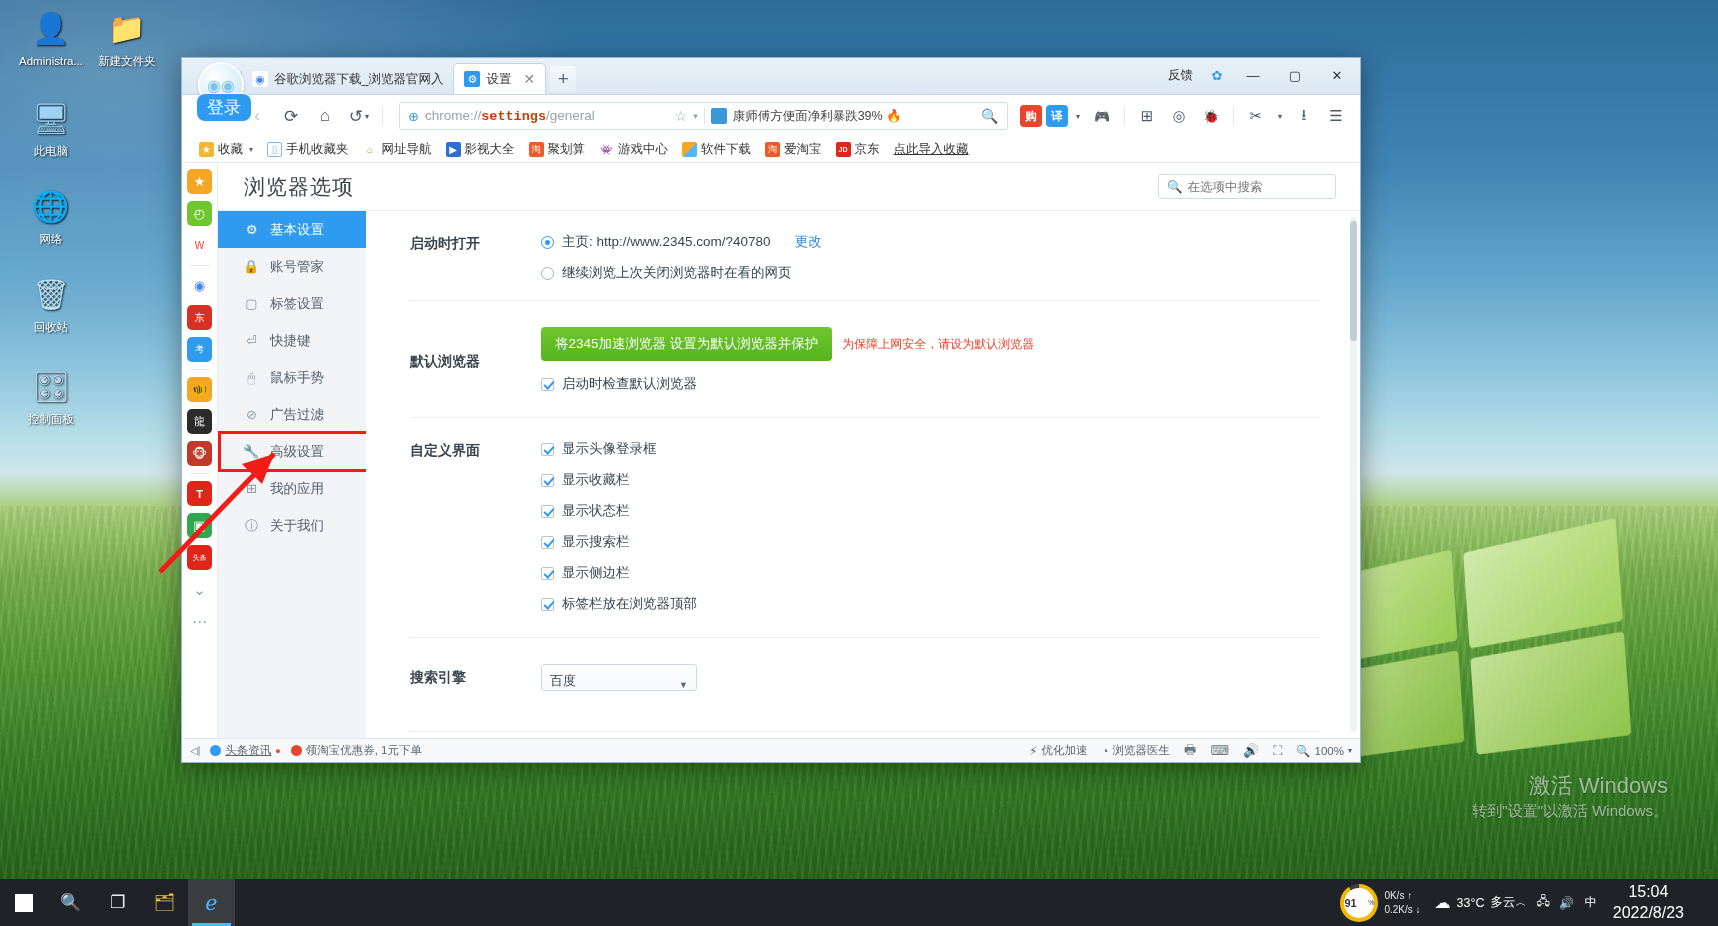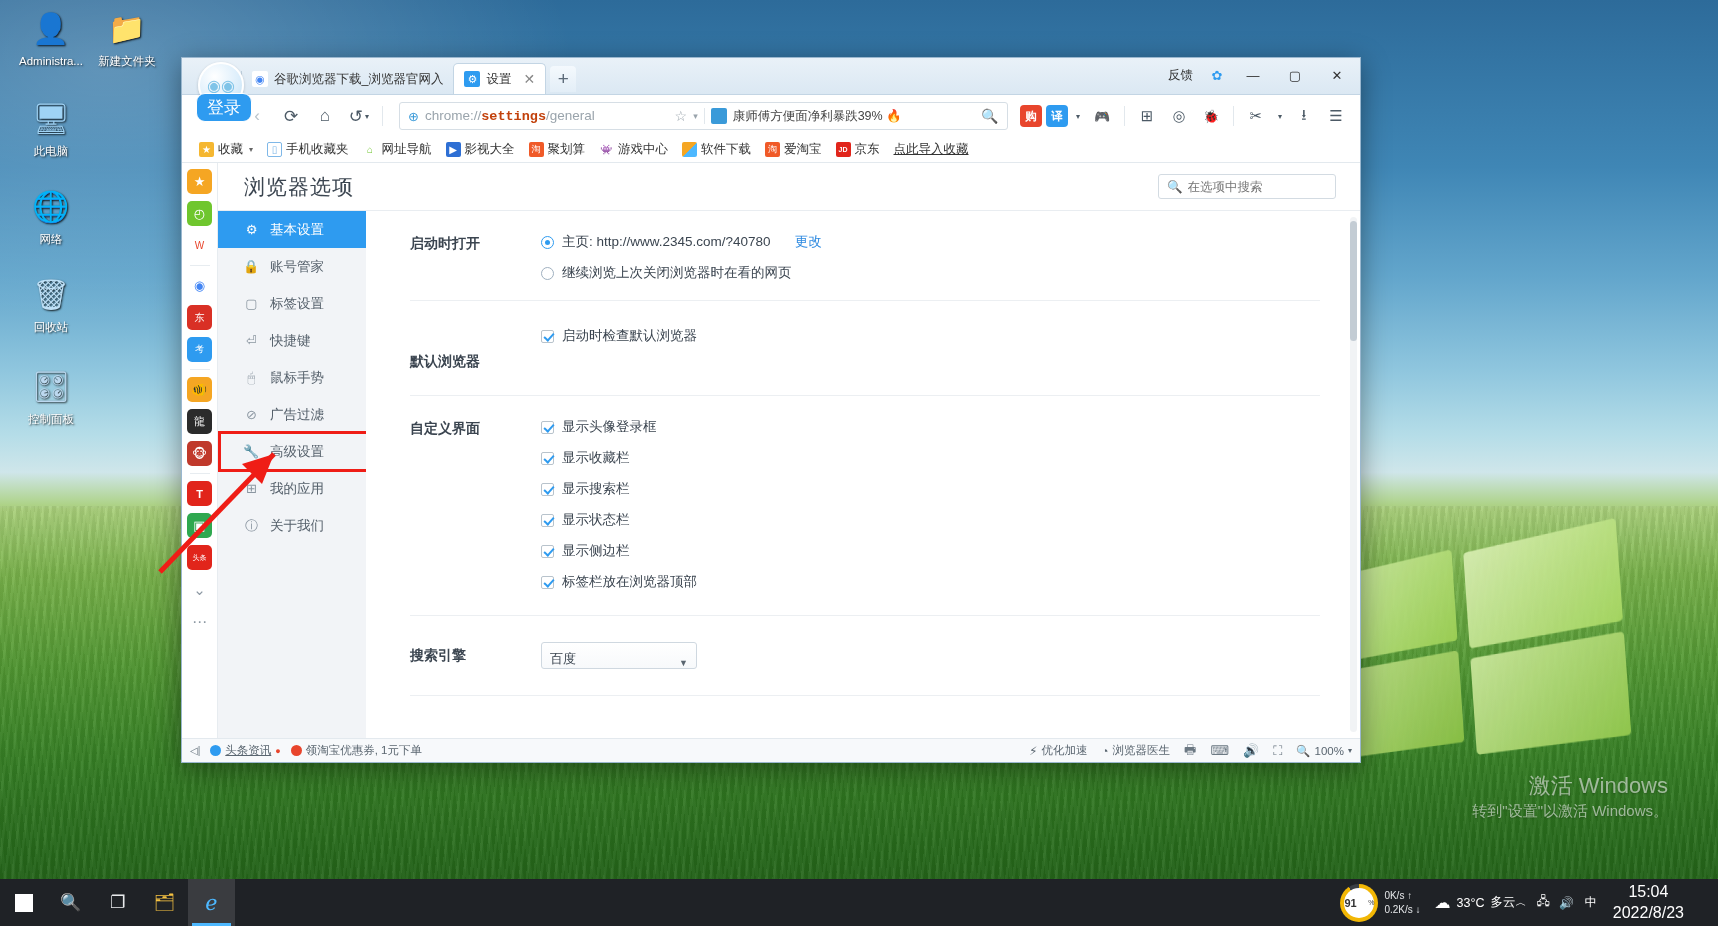--- a/index.html
+++ b/index.html
@@ -498,58 +498,62 @@
                   <div class="optline">
                     <span class="radio"></span>
                     <span>继续浏览上次关闭浏览器时在看的网页</span>
                   </div>
                 </div>
               </div>
 
               <div class="srow" style="padding-top:26px;padding-bottom:24px;">
                 <div class="slabel" style="padding-top:26px;">默认浏览器</div>
                 <div class="sfield">
+                  <div style="display:flex;align-items:center;margin-bottom:14px;">
+                    <span class="greenbtn">将2345加速浏览器 设置为默认浏览器并保护</span>
+                    <span class="redhint">为保障上网安全，请设为默认浏览器</span>
+                  </div>
                   <div class="optline">
                     <span class="chk on"></span>
                     <span>启动时检查默认浏览器</span>
                   </div>
                 </div>
               </div>
 
               <div class="srow" style="padding-top:22px;padding-bottom:24px;">
                 <div class="slabel">自定义界面</div>
                 <div class="sfield">
                   <div class="optline">
                     <span class="chk on"></span>
                     <span>显示头像登录框</span>
                   </div>
                   <div class="optline">
                     <span class="chk on"></span>
                     <span>显示收藏栏</span>
                   </div>
                   <div class="optline">
                     <span class="chk on"></span>
+                    <span>显示状态栏</span>
+                  </div>
+                  <div class="optline">
+                    <span class="chk on"></span>
                     <span>显示搜索栏</span>
-                  </div>
-                  <div class="optline">
-                    <span class="chk on"></span>
-                    <span>显示状态栏</span>
                   </div>
                   <div class="optline">
                     <span class="chk on"></span>
                     <span>显示侧边栏</span>
                   </div>
                   <div class="optline">
                     <span class="chk on"></span>
                     <span>标签栏放在浏览器顶部</span>
                   </div>
                 </div>
               </div>
 
-              <div class="srow" style="padding-top:26px;padding-bottom:26px;">
+              <div class="srow" style="padding-top:26px;padding-bottom:40px;">
                 <div class="slabel" style="padding-top:5px;">搜索引擎</div>
                 <div class="sfield">
                   <div class="selectbox">
                     <span>百度</span>
                     <span class="arrow">▼</span>
                   </div>
                 </div>
               </div>
 
               <div class="srow" style="padding-top:22px;">

